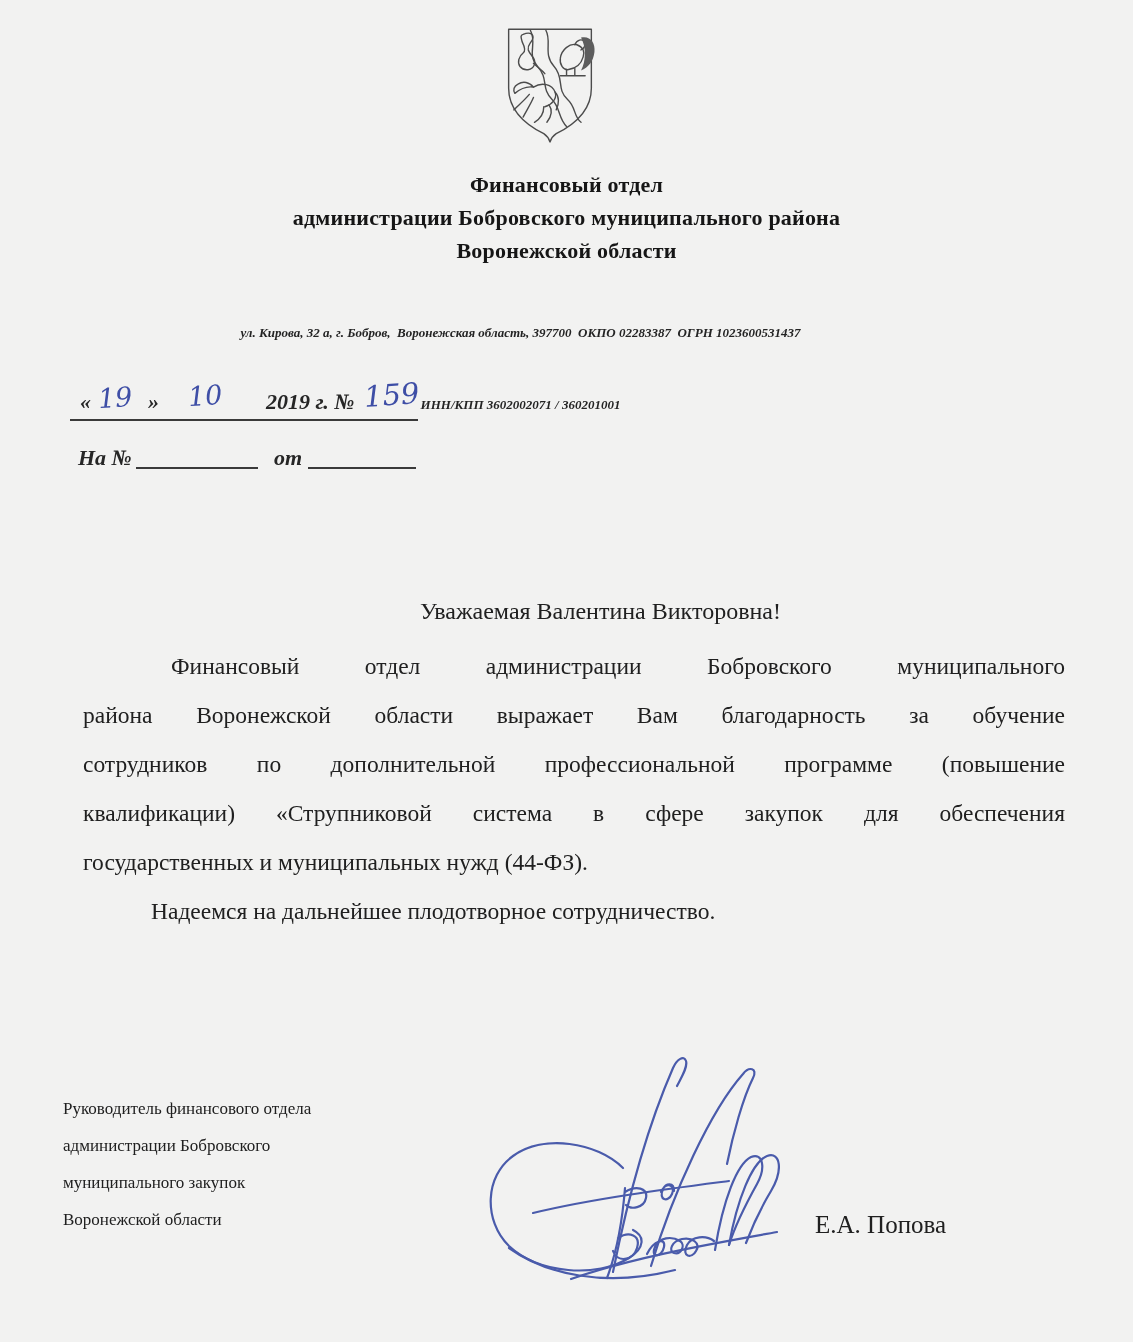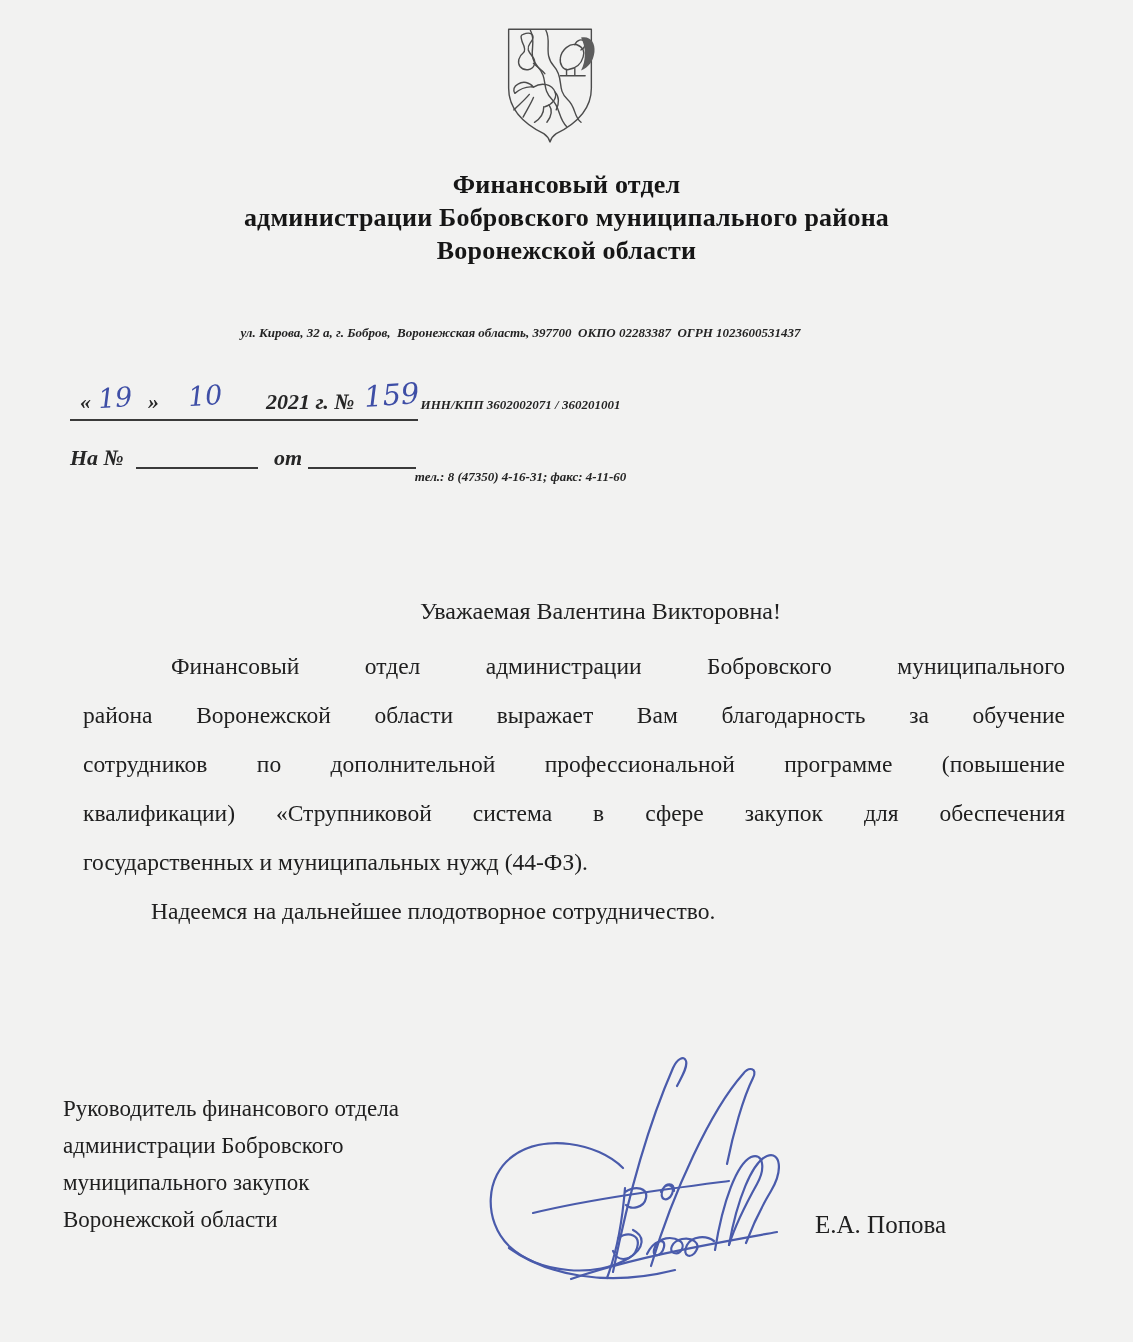--- a/index.html
+++ b/index.html
@@ -17,21 +17,21 @@
 
   
   .emblem {
     position: absolute; left: 498px; top: 22px;
     width: 104px; height: 122px;
   }
   .org-name {
     position: absolute; left: 0; top: 168px; width: 1133px;
     text-align: center;
     font-weight: bold;
-    font-size: 26px; line-height: 33px;
+    font-size: 22px; line-height: 33px;
     color: #161616;
     letter-spacing: 0.2px;
   }
   .letterhead-address {
     position: absolute; left: 0; top: 273px; width: 1041px;
     text-align: center;
     font-weight: bold; font-style: italic;
     font-size: 13px; line-height: 24px;
     color: #242424;
     white-space: pre;
@@ -64,21 +64,21 @@
   .hand-number { left: 294px; bottom: 7px; font-size: 29px; }
 
   .reply-line {
     position: absolute; left: 70px; top: 441px;
     width: 360px; height: 30px;
     font-weight: bold; font-style: italic;
     font-size: 22px;
     color: #262626;
   }
   .reply-line .printed { position: absolute; bottom: 0; }
-  .rl-na { left: 0; }
+  .rl-na { left: 8px; }
   .rl-ot { left: 204px; }
   .blank-underline {
     position: absolute; bottom: 2px;
     border-bottom: 2px solid #3a3a3a;
     height: 1px;
   }
   .bl-1 { left: 66px; width: 122px; }
   .bl-2 { left: 238px; width: 108px; }
 
   
@@ -113,21 +113,21 @@
   .bline.last { text-align-last: left; white-space: normal; }
   .closing {
     height: 49px; line-height: 49px;
     margin-top: 0;
     text-indent: 88px;
   }
 
   
   .signoff-title {
     position: absolute; left: 63px; top: 1090px; width: 520px;
-    font-size: 23px; line-height: 37px;
+    font-size: 17px; line-height: 37px;
     color: #202020;
   }
   .signature-svg {
     position: absolute; left: 475px; top: 1040px;
     width: 330px; height: 250px;
   }
   .signer-name {
     position: absolute; left: 815px; top: 1199px; width: 200px;
     font-size: 25px;
     color: #202020;
@@ -160,29 +160,28 @@
 
   <div class="org-name">
     <div>Финансовый отдел</div>
     <div>администрации Бобровского муниципального района</div>
     <div>Воронежской области</div>
   </div>
 
   <div class="letterhead-address">
     <div>ул. Кирова, 32 а, г. Бобров,  Воронежская область, 397700  ОКПО 02283387  ОГРН 1023600531437</div>
     <div>ИНН/КПП 3602002071 / 360201001</div>
-    <div>тел.: 8 (47350) 4-16-31; факс: 4-11-60</div>
   </div>
 
   <div class="date-line">
     <span class="printed dl-q1">«</span>
     <span class="hand hand-day">19</span>
     <span class="printed dl-q2">»</span>
     <span class="hand hand-month">10</span>
-    <span class="printed dl-year">2021 г. №</span>
+    <span class="printed dl-year">2019 г. №</span>
     <span class="hand hand-number">159</span>
   </div>
 
   <div class="reply-line">
     <span class="printed rl-na">На №</span>
     <span class="blank-underline bl-1"></span>
     <span class="printed rl-ot">от</span>
     <span class="blank-underline bl-2"></span>
   </div>
 

